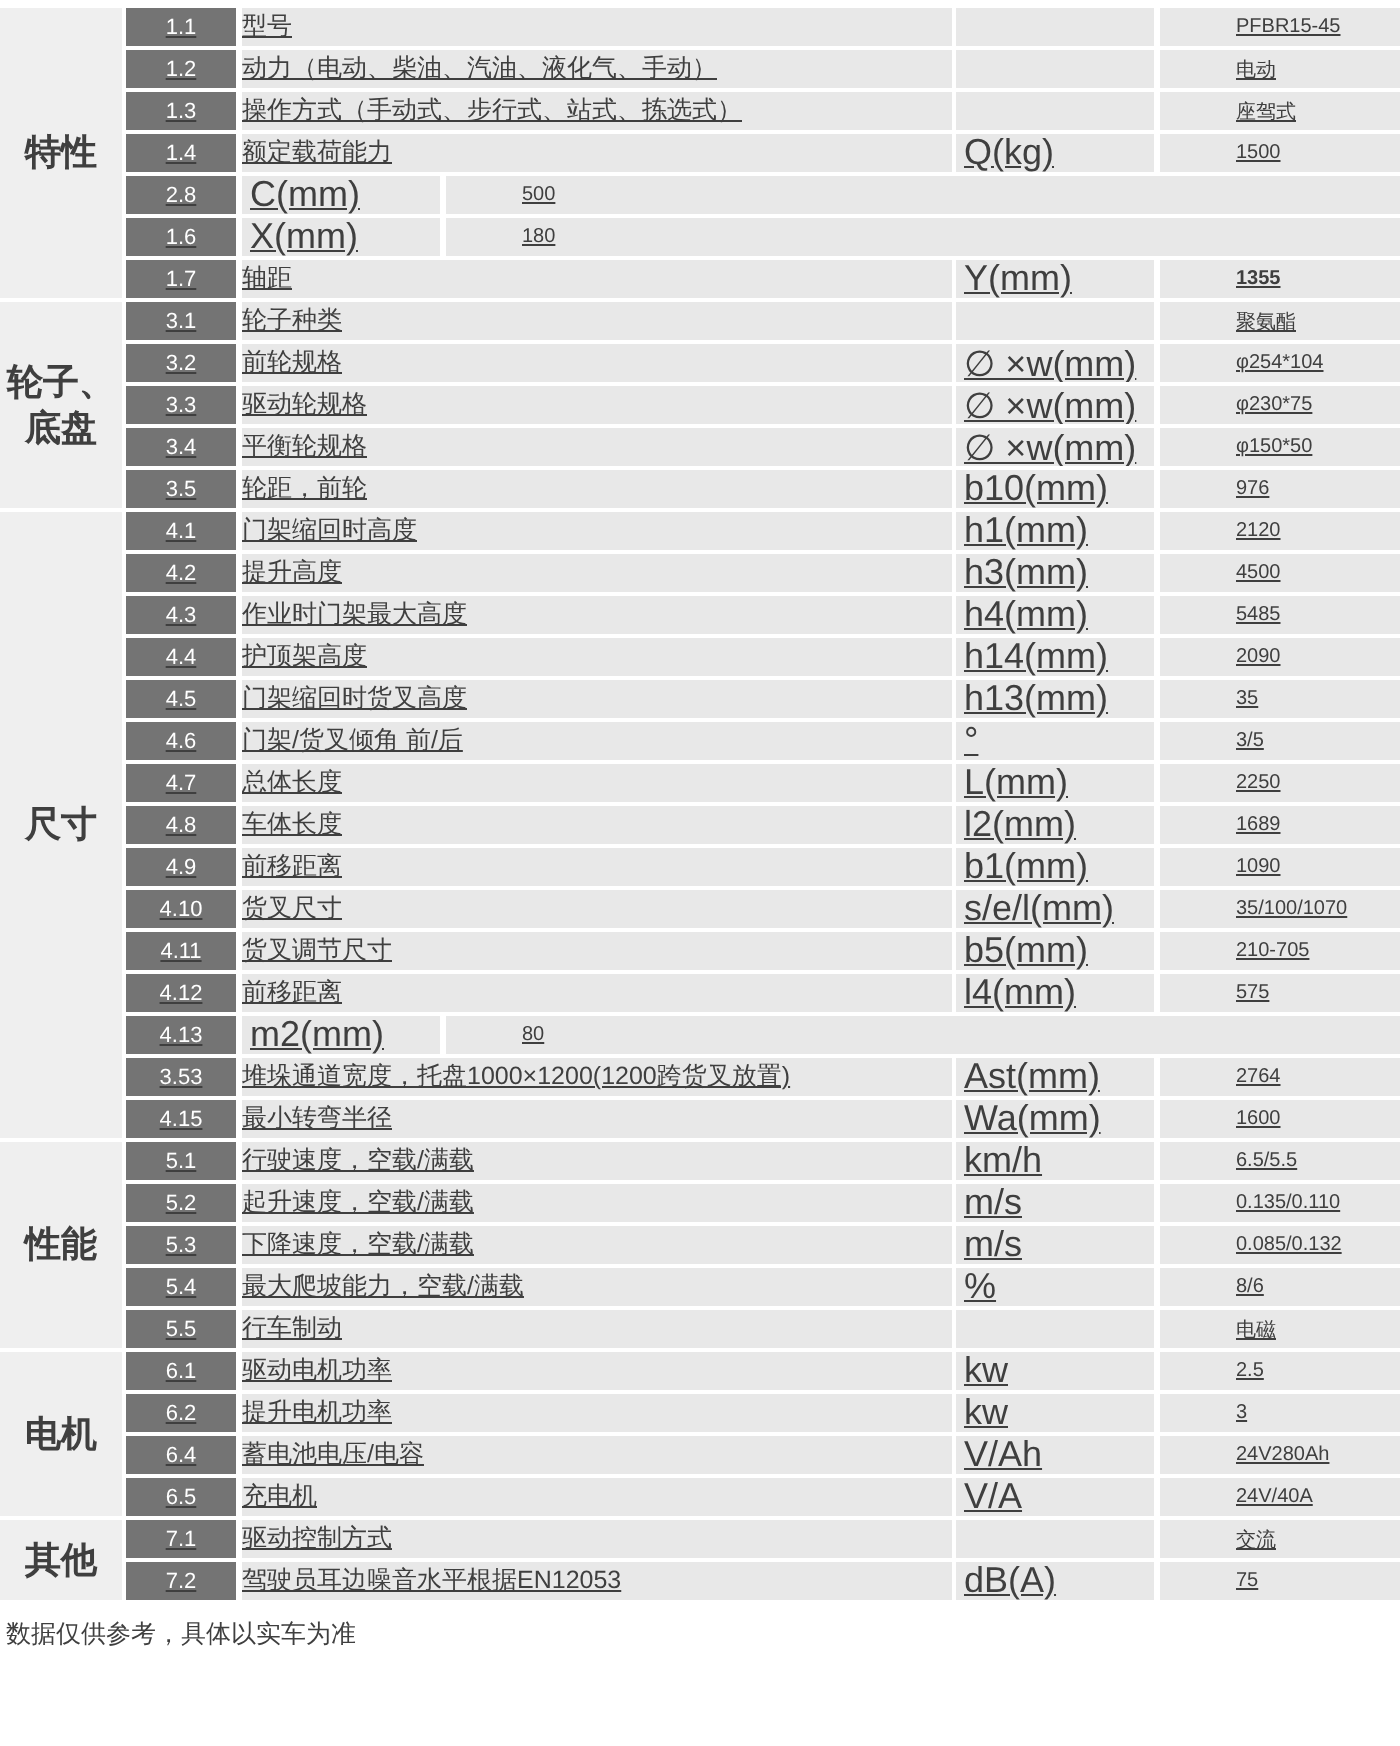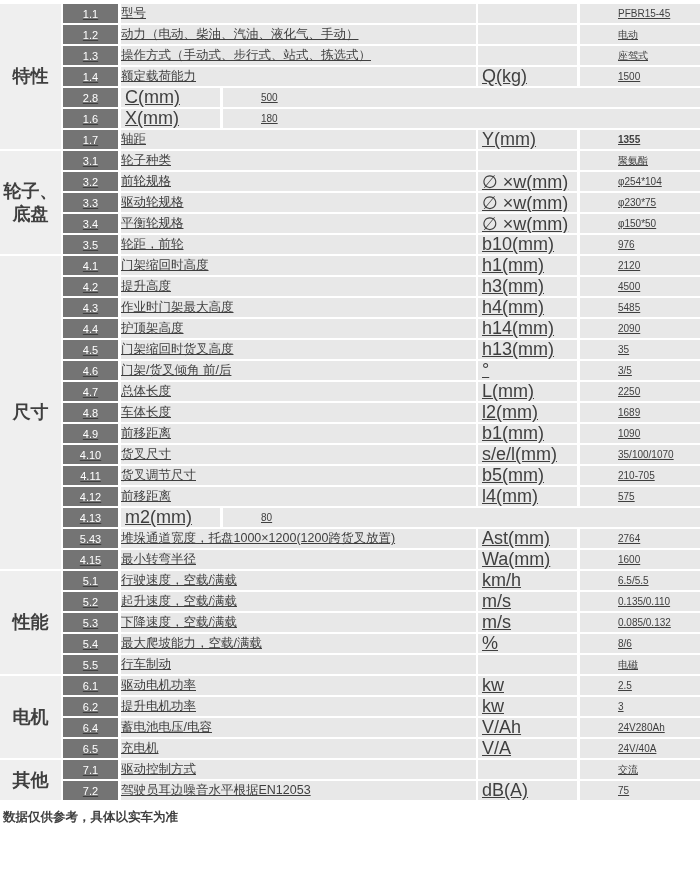--- a/index.html
+++ b/index.html
@@ -55,21 +55,21 @@
   .val {
     flex: 1;
     background: var(--cell-bg, #e8e8e8);
     padding-left: 38px;
     font-size: 10px;
   }
   .val.bold { font-weight: bold; }
   .footer {
     margin: 7px 0 0 3px;
     font-size: 12.5px;
-    font-weight: bold;
+    font-weight: normal;
   }
 </style>
 </head>
 <body style="--page-bg: #ffffff; --cat-bg: #efefef; --cell-bg: #e8e8e8; --num-bg: #747474; --num-text: #ffffff; --text: #3f3f3f;">
 
 <div class="page">
   <div class="table">
   <div class="section">
     <div class="cat">特性</div>
     <div class="rows">
@@ -252,21 +252,21 @@
     <div class="cell val">575</div>
   </div>
 
   <div class="row">
     <div class="cell num">4.13</div>
     <div class="cell unit">m2(mm)</div>
     <div class="cell val">80</div>
   </div>
 
   <div class="row">
-    <div class="cell num">5.43</div>
+    <div class="cell num">3.53</div>
     <div class="cell desc">堆垛通道宽度，托盘1000×1200(1200跨货叉放置)</div>
     <div class="cell unit">Ast(mm)</div>
     <div class="cell val">2764</div>
   </div>
 
   <div class="row">
     <div class="cell num">4.15</div>
     <div class="cell desc">最小转弯半径</div>
     <div class="cell unit">Wa(mm)</div>
     <div class="cell val">1600</div>

